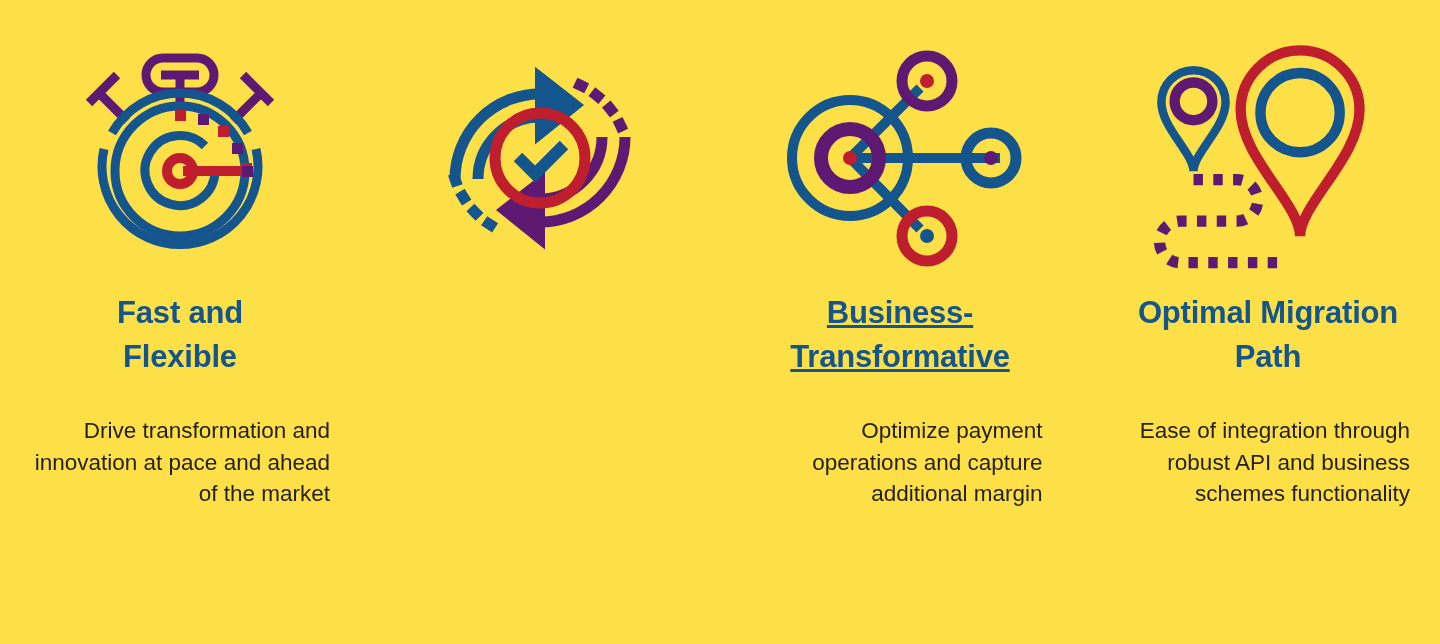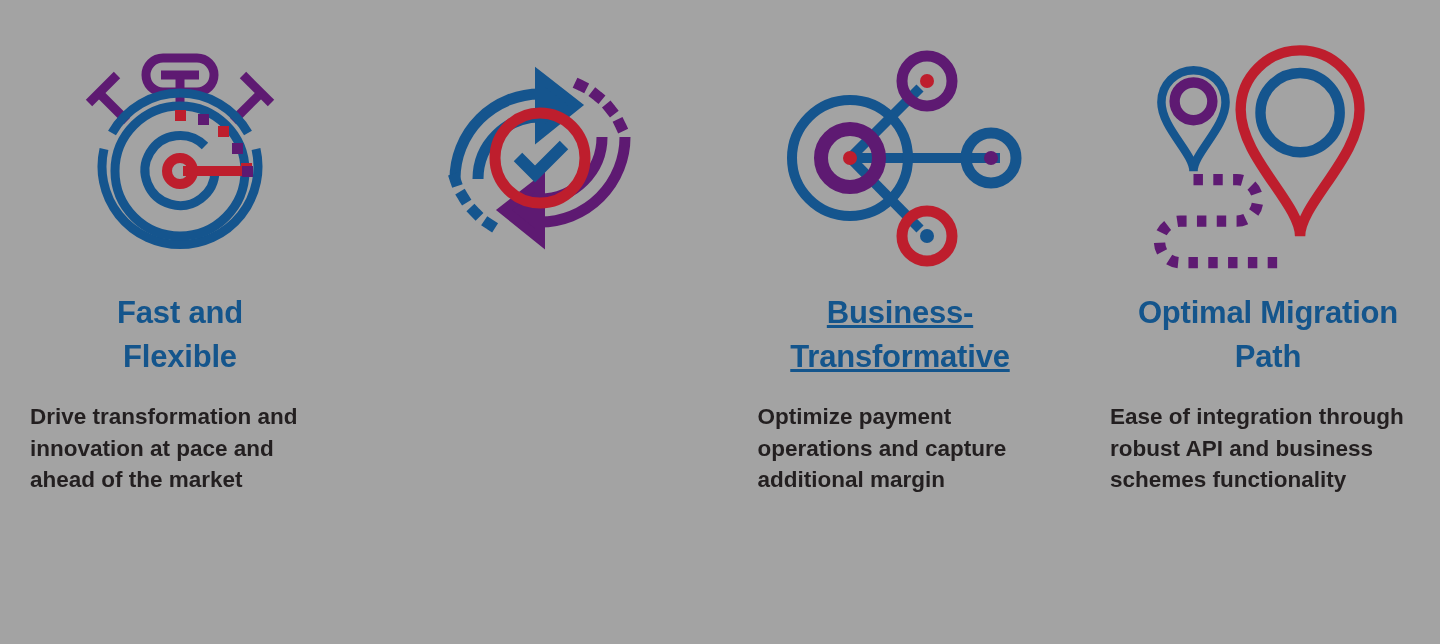--- a/index.html
+++ b/index.html
@@ -9,21 +9,21 @@
     height: 644px;
     background: #ffffff;
     font-family: "Liberation Sans", sans-serif;
     overflow: hidden;
   }
 
   #board {
     position: relative;
     width: 1440px;
     height: 644px;
-    background: #a3a3a3;
+    background: #fde047;
     display: grid;
     grid-template-columns: repeat(4, 1fr);
     align-items: start;
   }
 
   .feature-card {
     display: flex;
     flex-direction: column;
     align-items: center;
     padding-top: 34px;
@@ -44,26 +44,26 @@
     font-size: 31px;
     line-height: 1.42;
     font-weight: bold;
     color: #14558C;
     text-align: center;
     letter-spacing: -0.2px;
     max-width: 330px;
   }
 
   .feature-desc {
-    margin-top: 22px;
+    margin-top: 36px;
     font-size: 22.5px;
     line-height: 1.41;
-    font-weight: bold;
+    font-weight: normal;
     color: #231f20;
-    text-align: left;
+    text-align: right;
     max-width: 320px;
   }
 
   
   .col-1 .feature-title { max-width: 215px; }
   .col-1 .feature-desc  { max-width: 300px; }
 
   .col-2 .feature-title { max-width: 185px; }
   .col-2 .feature-desc  { max-width: 290px; }
 

